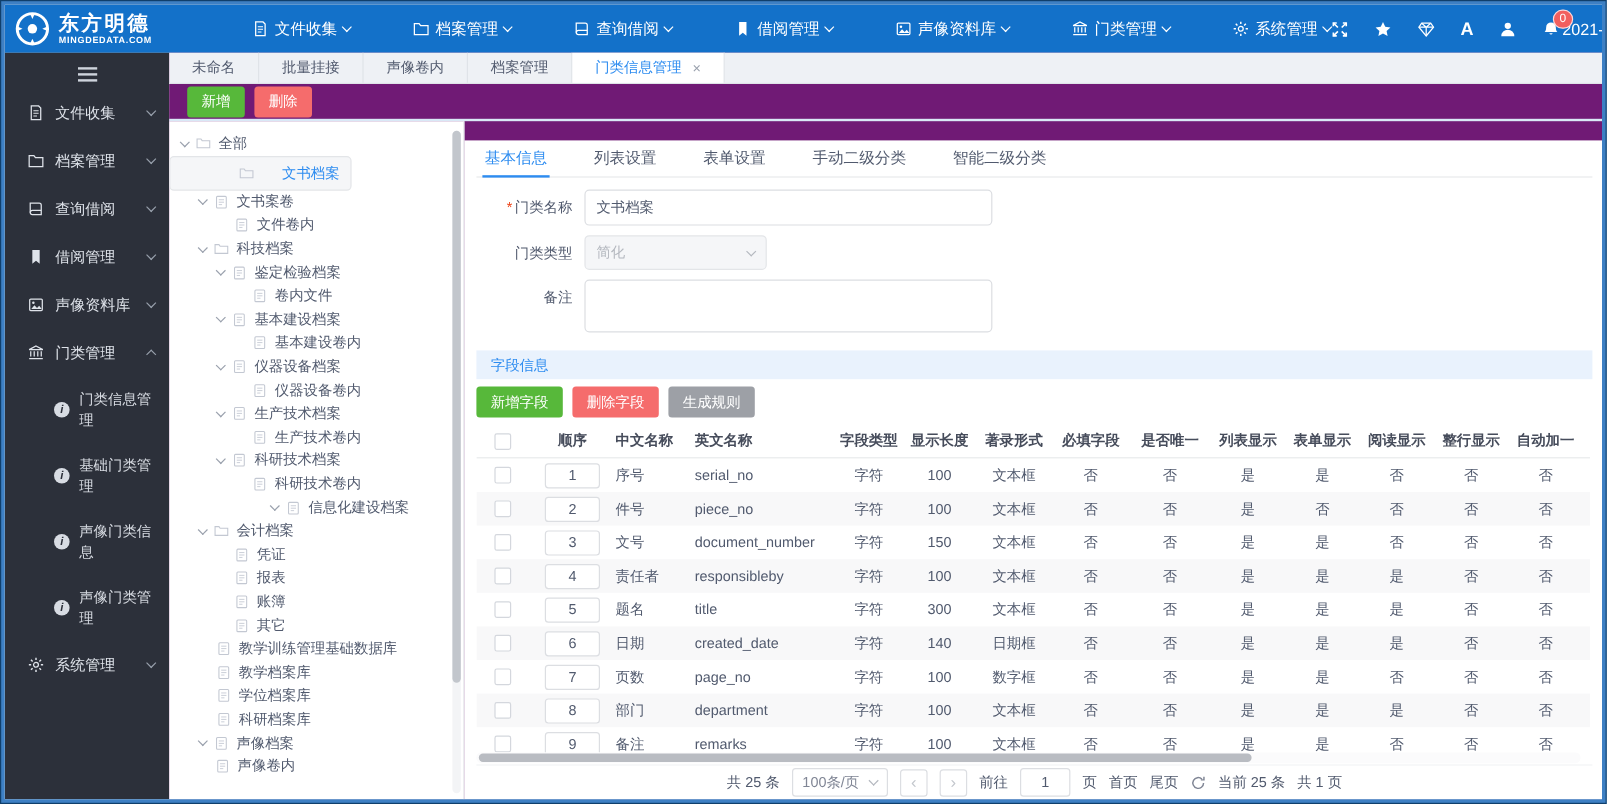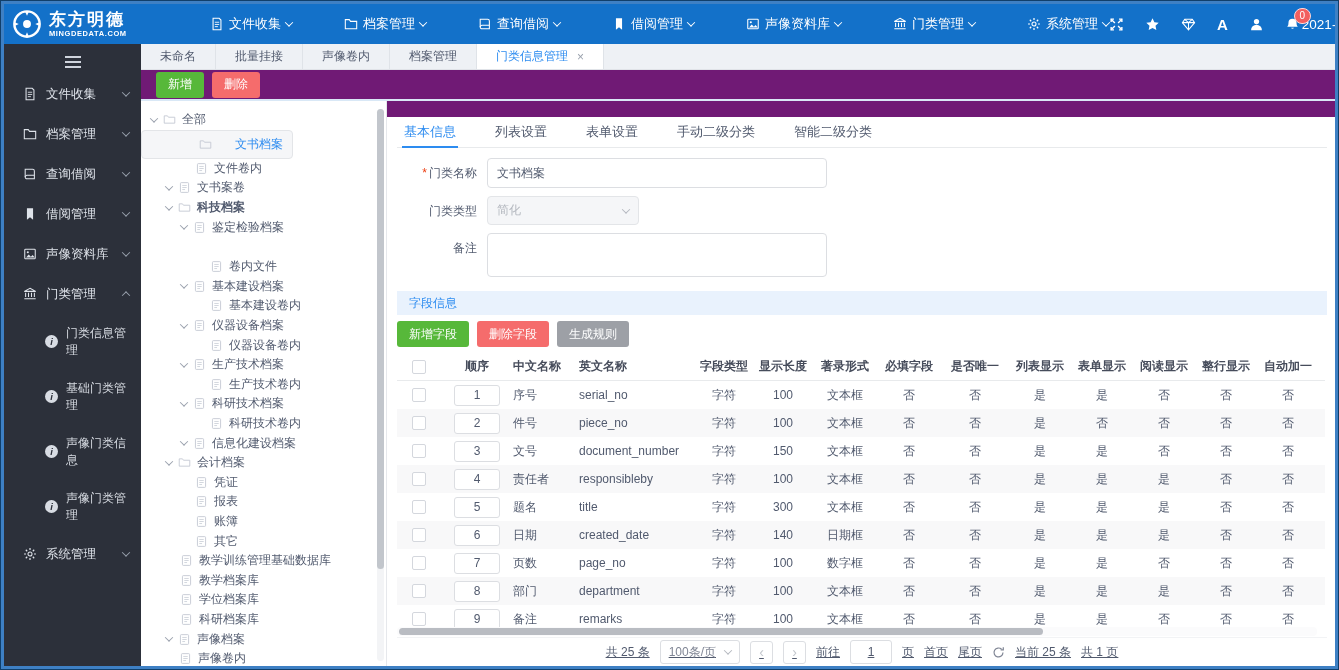--- a/index.html
+++ b/index.html
@@ -92,21 +92,21 @@
   .trow { display:flex; height:28px; align-items:center; font-size:12px; color:#515a6e; width:962px; }
   .trow:nth-child(even) { background:var(--stripe,#f8f8f9); }
   .tc { display:flex; align-items:center; justify-content:center; overflow:hidden; flex:0 0 auto; height:100%; }
   .tc.left { justify-content:flex-start; }
   .cb { width:14px; height:14px; border:1px solid #d4d7dd; border-radius:2px; background:#fff; cursor:pointer; flex:0 0 14px; }
   .order-box { width:46px; height:21px; border:1px solid #dcdee2; border-radius:3px; background:#fff; display:flex; align-items:center; justify-content:center; font-size:12px; color:#515a6e; }
   .h-scroll { position:relative; flex:0 0 9px; margin:0 18px 1px 0; background:#fbfbfc; border-radius:4px; }
   .h-thumb { position:absolute; left:2px; top:1px; height:7px; width:70%; background:#b9bcc2; border-radius:4px; }
 
   
-  .pagination { flex:0 0 29px; display:flex; align-items:center; justify-content:center; gap:10px; font-size:12px; color:#515a6e; border-top:1px solid #f2f3f5; margin-right:8px;text-decoration:underline; }
+  .pagination { flex:0 0 29px; display:flex; align-items:center; justify-content:center; gap:10px; font-size:12px; color:#515a6e; border-top:1px solid #f2f3f5; margin-right:8px; }
   .psel { border:1px solid #dcdee2; border-radius:3px; height:24px; display:flex; align-items:center; gap:9px; padding:0 8px; color:#808695; cursor:pointer; }
   .psel .chev { color:#b4b8bf; }
   .pbtn { width:23px; height:23px; border:1px solid #dcdee2; border-radius:3px; display:flex; align-items:center; justify-content:center; color:#c3c7cd; background:#fff; font-size:14px; cursor:pointer; }
   .pinput { width:42px; height:24px; border:1px solid #dcdee2; border-radius:3px; text-align:center; font-size:12px; color:#515a6e; outline:none; font-family:inherit; }
   .plink { cursor:pointer; }
   .refresh { color:#808695; cursor:pointer; display:flex; }
   .refresh svg { width:13px; height:13px; }
 </style>
 </head>
 <body>
@@ -383,60 +383,60 @@
                 </div>
                 <div class="tree-row sel" style="padding-left: 25px;">
                   <span class="exp-spacer"></span>
                   <span class="ti">
                     <svg viewBox="0 0 16 16">
                       <path d="M1.5 3.5h4l1.2 1.7h7.8v7.3h-13z" fill="none" stroke="currentColor" stroke-width="1.1"></path>
                     </svg>
                   </span>
                   <span class="tl">文书档案</span>
                 </div>
+                <div class="tree-row" style="padding-left: 25px;">
+                  <span class="chev down expander"></span>
+                  <span class="ti">
+                    <svg viewBox="0 0 16 16">
+                      <rect x="3" y="2" width="10" height="12" rx="1" fill="none" stroke="currentColor" stroke-width="1.1"></rect>
+                      <path d="M5.3 5.5h5.4M5.3 8h5.4M5.3 10.5h3.4" stroke="currentColor" stroke-width="0.9" fill="none"></path>
+                    </svg>
+                  </span>
+                  <span class="tl">文书案卷</span>
+                </div>
                 <div class="tree-row" style="padding-left: 40px;">
                   <span class="exp-spacer"></span>
                   <span class="ti">
                     <svg viewBox="0 0 16 16">
                       <rect x="3" y="2" width="10" height="12" rx="1" fill="none" stroke="currentColor" stroke-width="1.1"></rect>
                       <path d="M5.3 5.5h5.4M5.3 8h5.4M5.3 10.5h3.4" stroke="currentColor" stroke-width="0.9" fill="none"></path>
                     </svg>
                   </span>
                   <span class="tl">文件卷内</span>
                 </div>
                 <div class="tree-row" style="padding-left: 25px;">
                   <span class="chev down expander"></span>
                   <span class="ti">
                     <svg viewBox="0 0 16 16">
-                      <rect x="3" y="2" width="10" height="12" rx="1" fill="none" stroke="currentColor" stroke-width="1.1"></rect>
-                      <path d="M5.3 5.5h5.4M5.3 8h5.4M5.3 10.5h3.4" stroke="currentColor" stroke-width="0.9" fill="none"></path>
-                    </svg>
-                  </span>
-                  <span class="tl">文书案卷</span>
-                </div>
-                <div class="tree-row" style="padding-left: 25px; font-weight: bold;">
-                  <span class="chev down expander"></span>
-                  <span class="ti">
-                    <svg viewBox="0 0 16 16">
                       <path d="M1.5 3.5h4l1.2 1.7h7.8v7.3h-13z" fill="none" stroke="currentColor" stroke-width="1.1"></path>
                     </svg>
                   </span>
                   <span class="tl">科技档案</span>
                 </div>
                 <div class="tree-row" style="padding-left: 40px;">
                   <span class="chev down expander"></span>
                   <span class="ti">
                     <svg viewBox="0 0 16 16">
                       <rect x="3" y="2" width="10" height="12" rx="1" fill="none" stroke="currentColor" stroke-width="1.1"></rect>
                       <path d="M5.3 5.5h5.4M5.3 8h5.4M5.3 10.5h3.4" stroke="currentColor" stroke-width="0.9" fill="none"></path>
                     </svg>
                   </span>
                   <span class="tl">鉴定检验档案</span>
                 </div>
-                <div class="tree-row" style="padding-left: 55px; margin-top: 20px;">
+                <div class="tree-row" style="padding-left: 55px;">
                   <span class="exp-spacer"></span>
                   <span class="ti">
                     <svg viewBox="0 0 16 16">
                       <rect x="3" y="2" width="10" height="12" rx="1" fill="none" stroke="currentColor" stroke-width="1.1"></rect>
                       <path d="M5.3 5.5h5.4M5.3 8h5.4M5.3 10.5h3.4" stroke="currentColor" stroke-width="0.9" fill="none"></path>
                     </svg>
                   </span>
                   <span class="tl">卷内文件</span>
                 </div>
                 <div class="tree-row" style="padding-left: 40px;">
@@ -512,21 +512,21 @@
                 <div class="tree-row" style="padding-left: 55px;">
                   <span class="exp-spacer"></span>
                   <span class="ti">
                     <svg viewBox="0 0 16 16">
                       <rect x="3" y="2" width="10" height="12" rx="1" fill="none" stroke="currentColor" stroke-width="1.1"></rect>
                       <path d="M5.3 5.5h5.4M5.3 8h5.4M5.3 10.5h3.4" stroke="currentColor" stroke-width="0.9" fill="none"></path>
                     </svg>
                   </span>
                   <span class="tl">科研技术卷内</span>
                 </div>
-                <div class="tree-row" style="padding-left: 40px;">
+                <div class="tree-row" style="padding-left: 40px; margin-left: 45px;">
                   <span class="chev down expander"></span>
                   <span class="ti">
                     <svg viewBox="0 0 16 16">
                       <rect x="3" y="2" width="10" height="12" rx="1" fill="none" stroke="currentColor" stroke-width="1.1"></rect>
                       <path d="M5.3 5.5h5.4M5.3 8h5.4M5.3 10.5h3.4" stroke="currentColor" stroke-width="0.9" fill="none"></path>
                     </svg>
                   </span>
                   <span class="tl">信息化建设档案</span>
                 </div>
                 <div class="tree-row" style="padding-left: 25px;">

